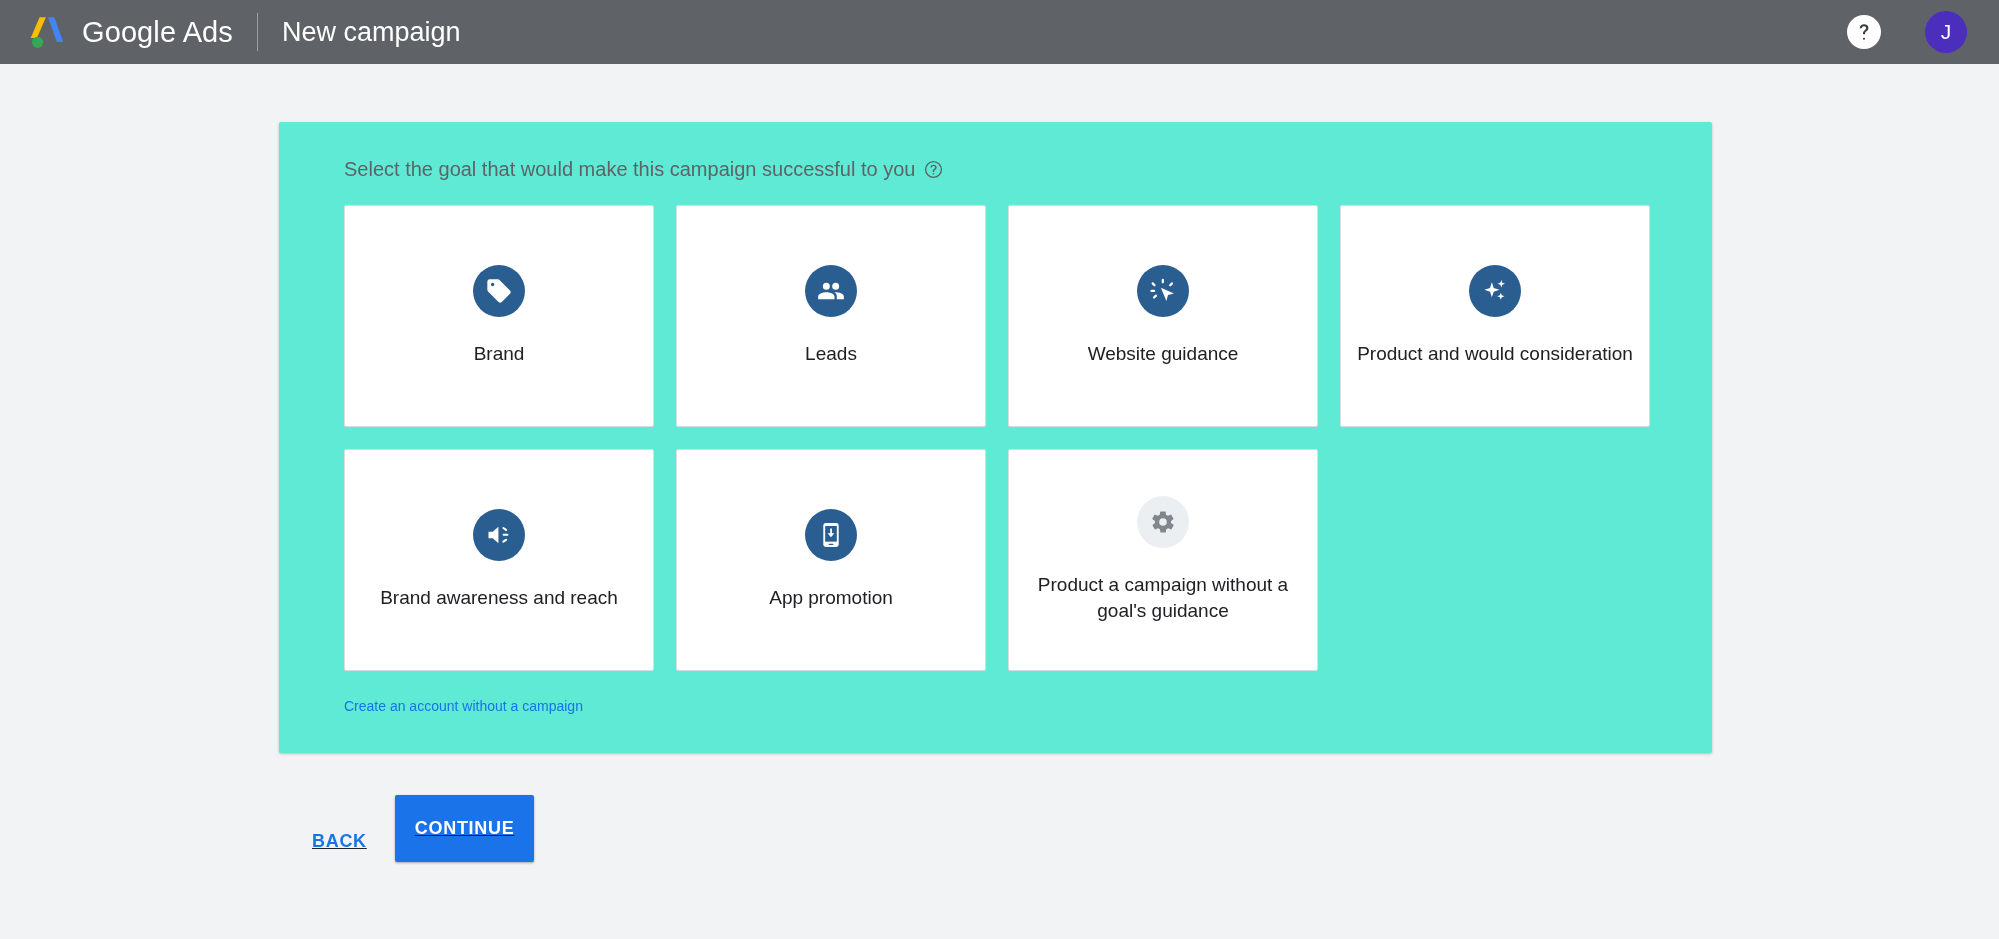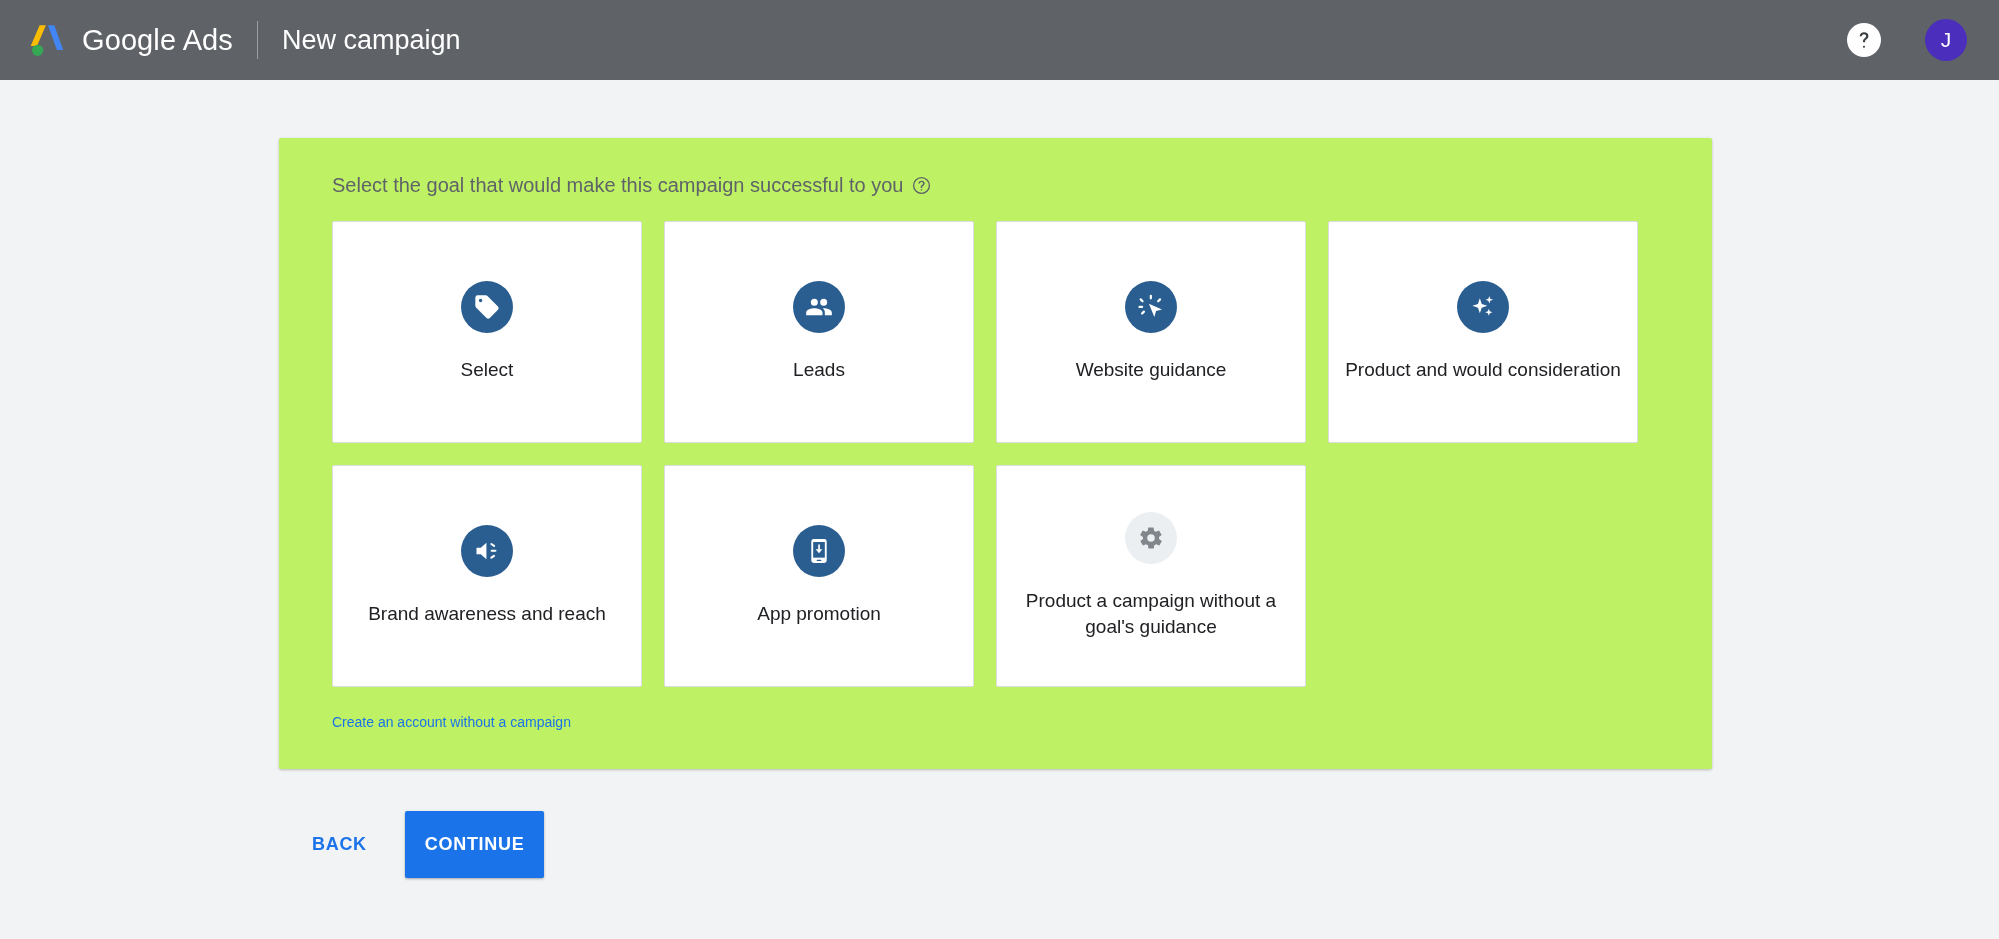--- a/index.html
+++ b/index.html
@@ -12,21 +12,21 @@
 
   body {
     font-family: "Liberation Sans", sans-serif;
     background: #f1f3f4;
     color: #202124;
     -webkit-font-smoothing: antialiased;
   }
 
   
   .app-header {
-    height: 80px;
+    height: 64px;
     background: #5f6368;
     display: flex;
     align-items: center;
     padding: 0 28px 0 26px;
     position: relative;
   }
 
   .brand-zone {
     display: flex;
     align-items: center;
@@ -98,24 +98,24 @@
   }
 
   
   .page-body {
     padding-top: 58px;
     padding-left: 279px;
   }
 
   .goal-panel {
     width: 1433px;
-    background: #bef264;
+    background: #5eead4;
     border-radius: 2px;
     box-shadow: 0 1px 3px rgba(60,64,67,.22), 0 1px 2px rgba(60,64,67,.10);
-    padding: 36px 0 38px 4px;
+    padding: 36px 0 38px 16px;
   }
 
   .panel-heading {
     display: flex;
     align-items: center;
     gap: 9px;
     font-size: 20px;
     color: #5f6368;
     padding-left: 49px;
     margin-bottom: 24px;
@@ -176,24 +176,25 @@
   .text-link {
     color: #1a73e8;
     font-size: 14px;
     text-decoration: none;
     cursor: pointer;
   }
 
   
   .action-row {
     display: flex;
-    align-items: center;
-    gap: 26px;
+    align-items: flex-end;
+    gap: 16px;
     margin-top: 42px;
     padding-left: 21px;
+    text-decoration: underline;
   }
 
   .btn-back {
     background: transparent;
     border: none;
     color: #1a73e8;
     font-family: inherit;
     font-size: 18px;
     font-weight: 700;
     letter-spacing: .7px;
@@ -265,21 +266,21 @@
     </div>
 
     <div class="goal-grid">
 
       <div class="goal-card">
         <span class="goal-icon">
           <svg width="28" height="28" viewBox="0 0 24 24" aria-hidden="true">
             <path d="M21.4 11.6 12.4 2.6A2 2 0 0 0 11 2H4a2 2 0 0 0-2 2v7c0 .5.2 1 .6 1.4l9 9a2 2 0 0 0 2.8 0l7-7a2 2 0 0 0 0-2.8zM6.5 8A1.5 1.5 0 1 1 8 6.5 1.5 1.5 0 0 1 6.5 8z" fill="#ffffff"></path>
           </svg>
         </span>
-        <span class="goal-label">Select</span>
+        <span class="goal-label">Brand</span>
       </div>
 
       <div class="goal-card">
         <span class="goal-icon">
           <svg width="28" height="28" viewBox="0 0 24 24" aria-hidden="true">
             <path d="M16 11a3 3 0 1 0-3-3 3 3 0 0 0 3 3zm-8 0a3 3 0 1 0-3-3 3 3 0 0 0 3 3zm0 2c-2.3 0-7 1.2-7 3.5V19h14v-2.5C15 14.2 10.3 13 8 13zm8 0c-.3 0-.6 0-1 .1 1.2.8 2 1.9 2 3.4V19h6v-2.5c0-2.3-4.7-3.5-7-3.5z" fill="#ffffff"></path>
           </svg>
         </span>
         <span class="goal-label">Leads</span>
       </div>

